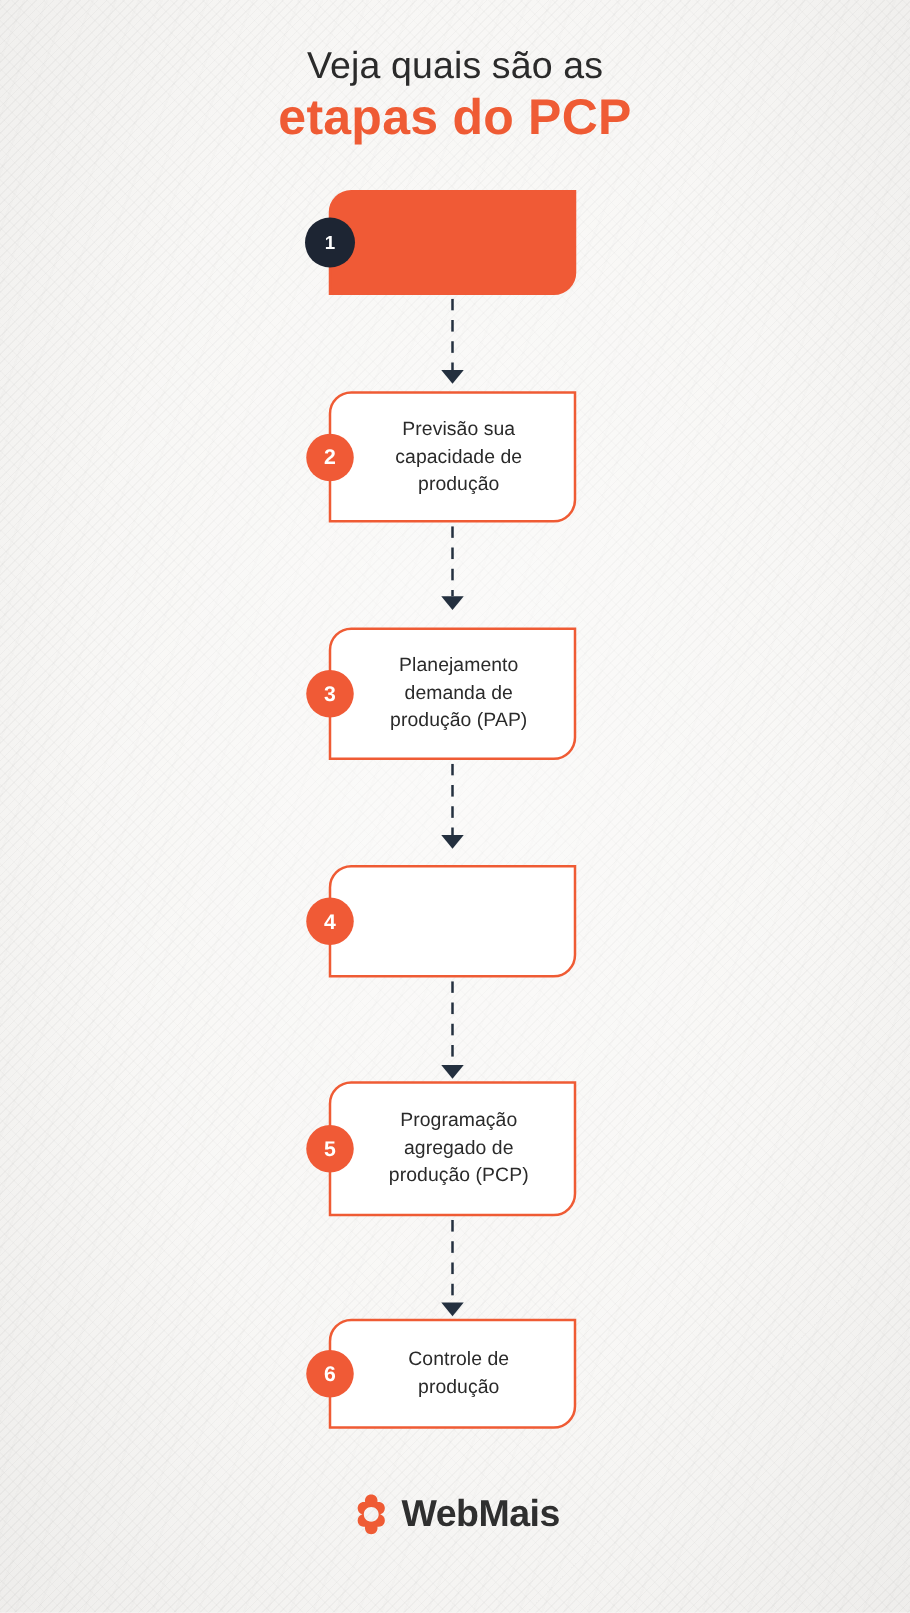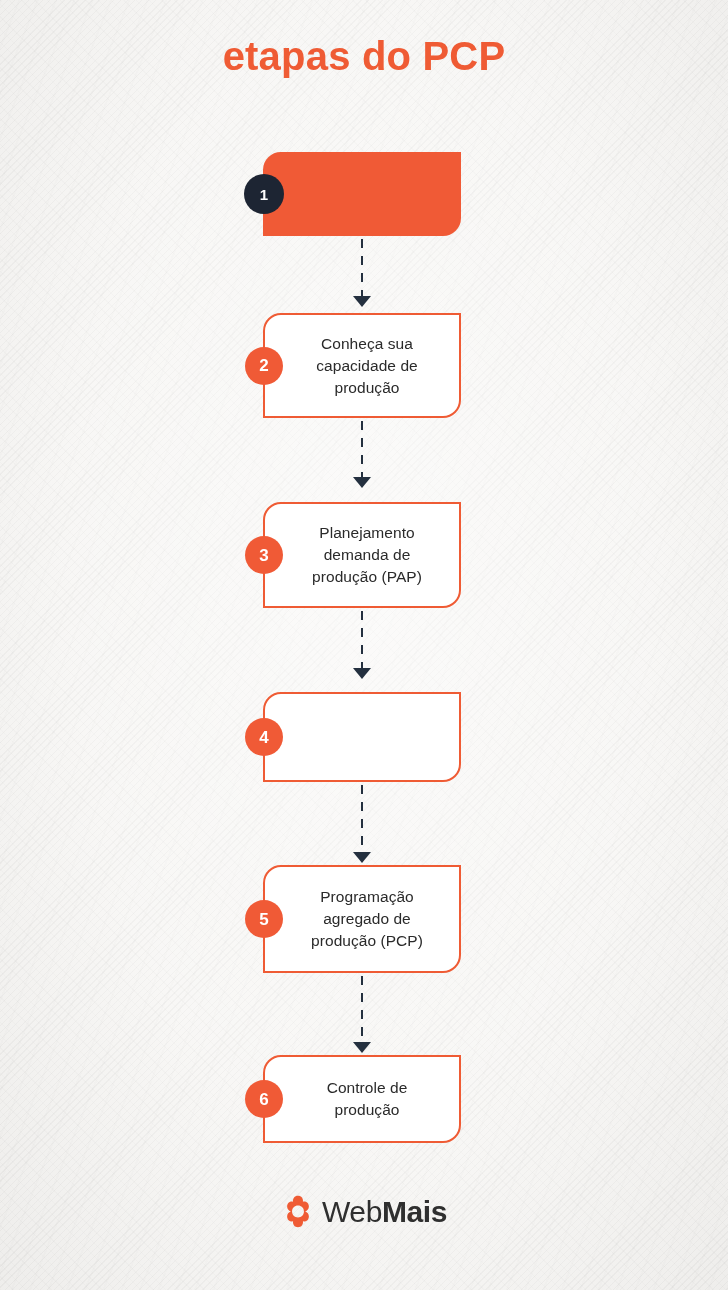--- a/index.html
+++ b/index.html
@@ -201,52 +201,53 @@
     width: 34px;
     height: 34px;
   }
   .logo-text {
     font-size: 30px;
     line-height: 34px;
     letter-spacing: -0.4px;
     color: #2f2f2f;
     white-space: nowrap;
   }
-  .logo-text .web { font-weight: 400; }
+  .logo-text .web { font-weight: 700; }
   .logo-text .mais { font-weight: 700; }
 </style>
 </head>
 <body>
 
 <div id="texture"></div>
 <div id="vignette"></div>
 
 <div id="page">
 
   <div class="heading">
+    <span class="line1">Veja quais são as</span>
     <span class="line2">etapas do PCP</span>
   </div>
 
   <div class="flow">
 
     <div class="step" style="top:152px">
       <div class="step-box filled" style="height:84px">
         <div class="badge dark">1</div>
       </div>
     </div>
 
     <div class="connector" style="top:239px; height:68px">
       <div class="dash"></div>
       <div class="arrow"></div>
     </div>
 
     <div class="step" style="top:313px">
       <div class="step-box" style="height:105px">
         <div class="badge">2</div>
-        <div class="step-label">Conheça sua
+        <div class="step-label">Previsão sua
 capacidade de
 produção</div>
       </div>
     </div>
 
     <div class="connector" style="top:421px; height:67px">
       <div class="dash"></div>
       <div class="arrow"></div>
     </div>
 

